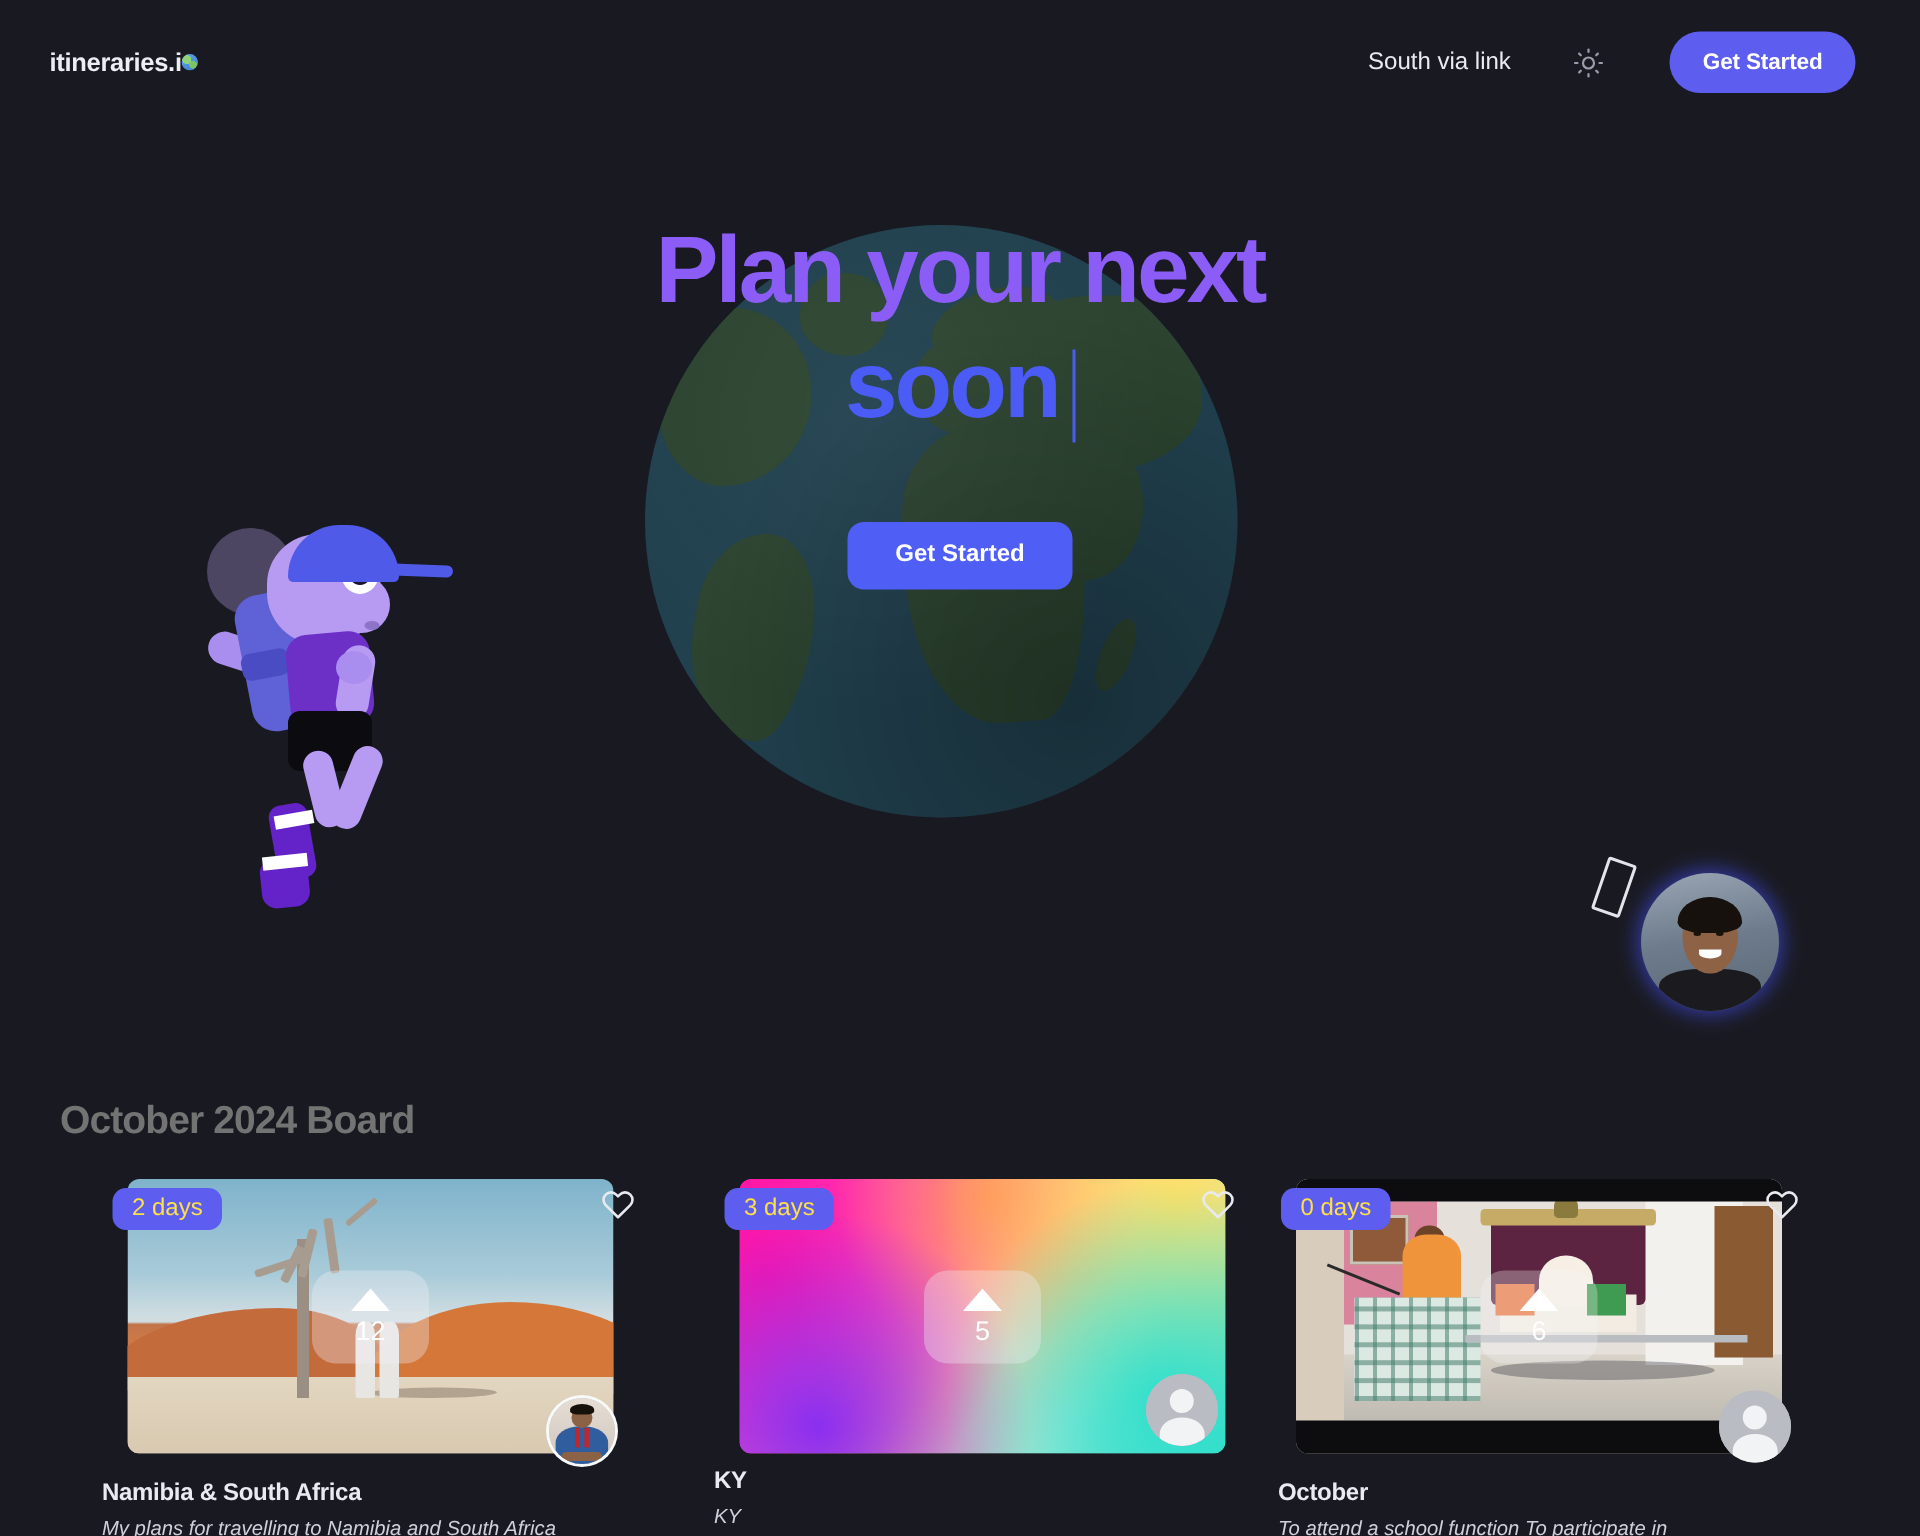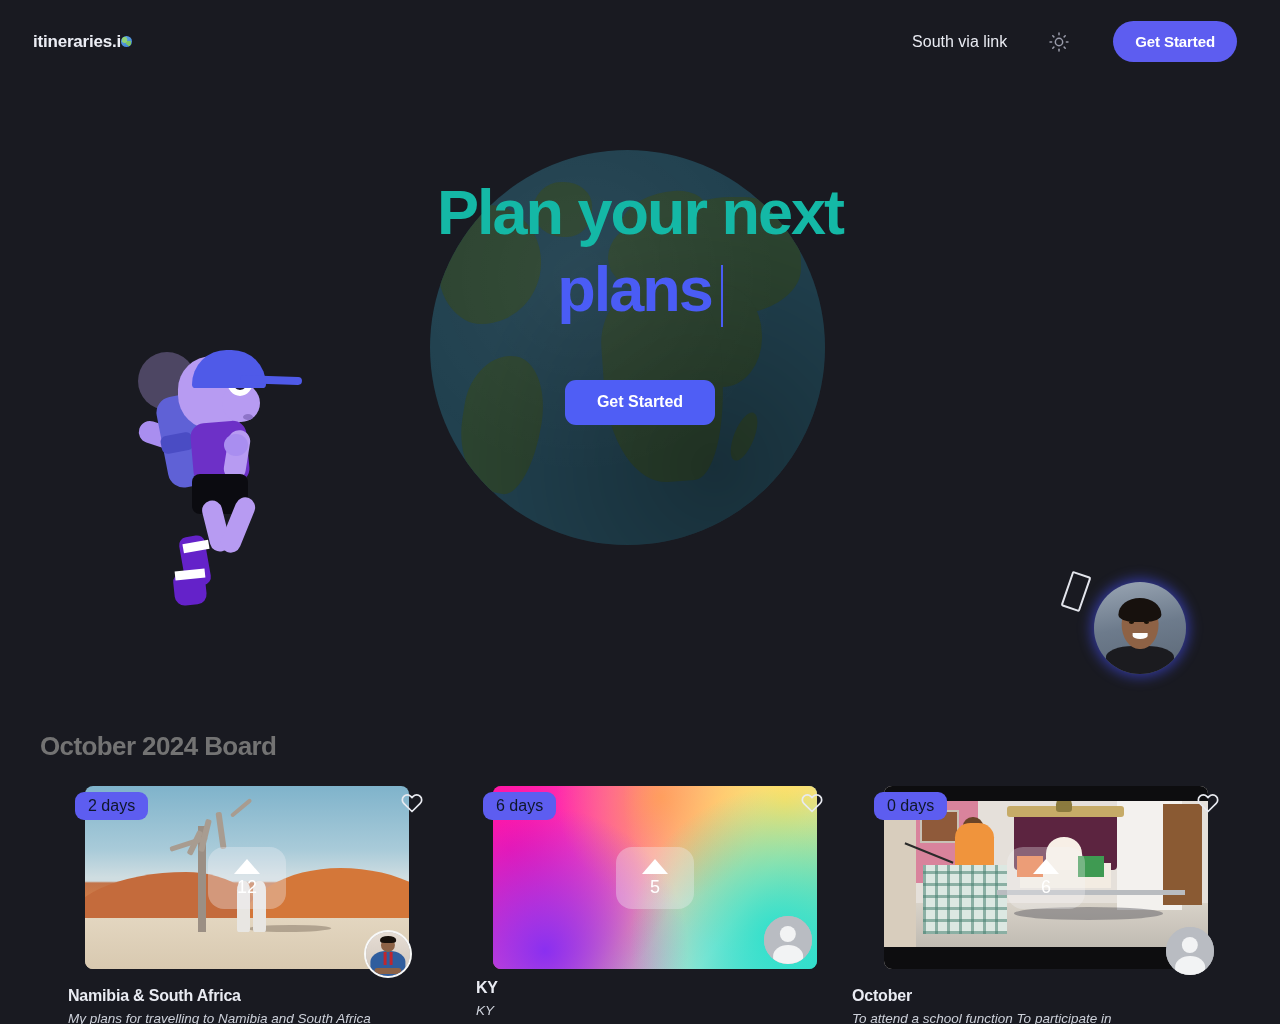--- a/index.html
+++ b/index.html
@@ -189,24 +189,24 @@
 
   .hero-content {
     position: absolute;
     left: 0; top: 0;
     width: 1280px;
     text-align: center;
     z-index: 10;
   }
 
   .hero-title {
-    margin-top: 95px;
+    margin-top: 63px;
     font-size: 63px;
     font-weight: 700;
-    color: #14b8a6;
+    color: #8b5cf6;
     letter-spacing: -2px;
     line-height: 1.1;
   }
   .hero-word {
     margin-top: 8px;
     font-size: 63px;
     font-weight: 700;
     color: #4a5cf5;
     letter-spacing: -2px;
     line-height: 1.1;
@@ -394,21 +394,21 @@
   .tp-door { position: absolute; left: 86%; top: 10%; width: 12%; height: 55%; background: #8a5a33; }
   .tp-rail { position: absolute; left: 35%; top: 57%; width: 58%; height: 2.5%; background: #b9bcc0; }
   .tp-floor { position: absolute; left: 0; top: 64%; width: 100%; height: 24%; background: linear-gradient(180deg, #d8d2c8 0%, #c0bbb2 100%); }
   .tp-floorshine { position: absolute; left: 40%; top: 66%; width: 46%; height: 7%; background: rgba(60,60,70,0.38); border-radius: 50%; }
 
   .days-badge {
     position: absolute;
     left: -10px;
     top: 6px;
     background: #5d5df0;
-    color: #0f172a;
+    color: #fde047;
     font-size: 16px;
     font-weight: 400;
     border-radius: 9px;
     padding: 5px 13px;
     z-index: 6;
     white-space: nowrap;
   }
 
   .heart-btn {
     position: absolute;
@@ -598,21 +598,21 @@
         <span class="ah-hair"></span>
         <span class="ah-eye l"></span>
         <span class="ah-eye r"></span>
         <span class="ah-smile"></span>
       </span>
     </div>
 
     <div class="hero-content">
       <div class="hero-title">Plan your next</div>
       <div class="hero-word">
-        <span>plans</span>
+        <span>soon</span>
         <span class="caret"></span>
       </div>
       <button class="btn-hero">Get Started</button>
     </div>
   </section>
 
   <h2 class="board-title">October 2024 Board</h2>
 
   <div class="cards">
 
@@ -657,40 +657,40 @@
       </div>
       <h3 class="card-title">Namibia &amp; South Africa</h3>
       <p class="card-desc">My plans for travelling to Namibia and South Africa coming soon</p>
     </article>
 
     <article class="card">
       <div class="card-media-wrap" style="margin-left:53px;">
         <div class="card-media">
           <div class="img-rainbow"></div>
         </div>
-        <span class="days-badge">6 days</span>
+        <span class="days-badge">3 days</span>
         <span class="heart-btn" style="right:-7px;">
           <svg width="24" height="24" viewBox="0 0 24 24" fill="none" stroke="#e8eaf0" stroke-width="1.7" stroke-linejoin="round">
             <path d="M12 20.5 3.8 12.4a4.9 4.9 0 0 1 0-7 4.9 4.9 0 0 1 7 0l1.2 1.2 1.2-1.2a4.9 4.9 0 0 1 7 0 4.9 4.9 0 0 1 0 7z"></path>
           </svg>
         </span>
         <div class="vote-pill">
           <span class="vote-arrow"></span>
           <span class="vote-count">5</span>
         </div>
         <span class="card-avatar" style="right:5px; bottom:5px; border:none;">
           <span class="av-default"></span>
         </span>
       </div>
       <h3 class="card-title" style="margin-left:36px; margin-top:10px;">KY</h3>
       <p class="card-desc" style="margin-left:36px;">KY</p>
     </article>
 
     <article class="card">
-      <div class="card-media-wrap" style="margin-left:44px;">
+      <div class="card-media-wrap" style="margin-left:24px;">
         <div class="card-media">
           <div class="img-temple">
             <span class="tp-floor"></span>
             <span class="tp-wallR"></span>
             <span class="tp-door"></span>
             <span class="tp-wallpink"></span>
             <span class="tp-pillarL"></span>
             <span class="tp-frame"></span>
             <span class="tp-canopy"></span>
             <span class="tp-canopy-top"></span>

